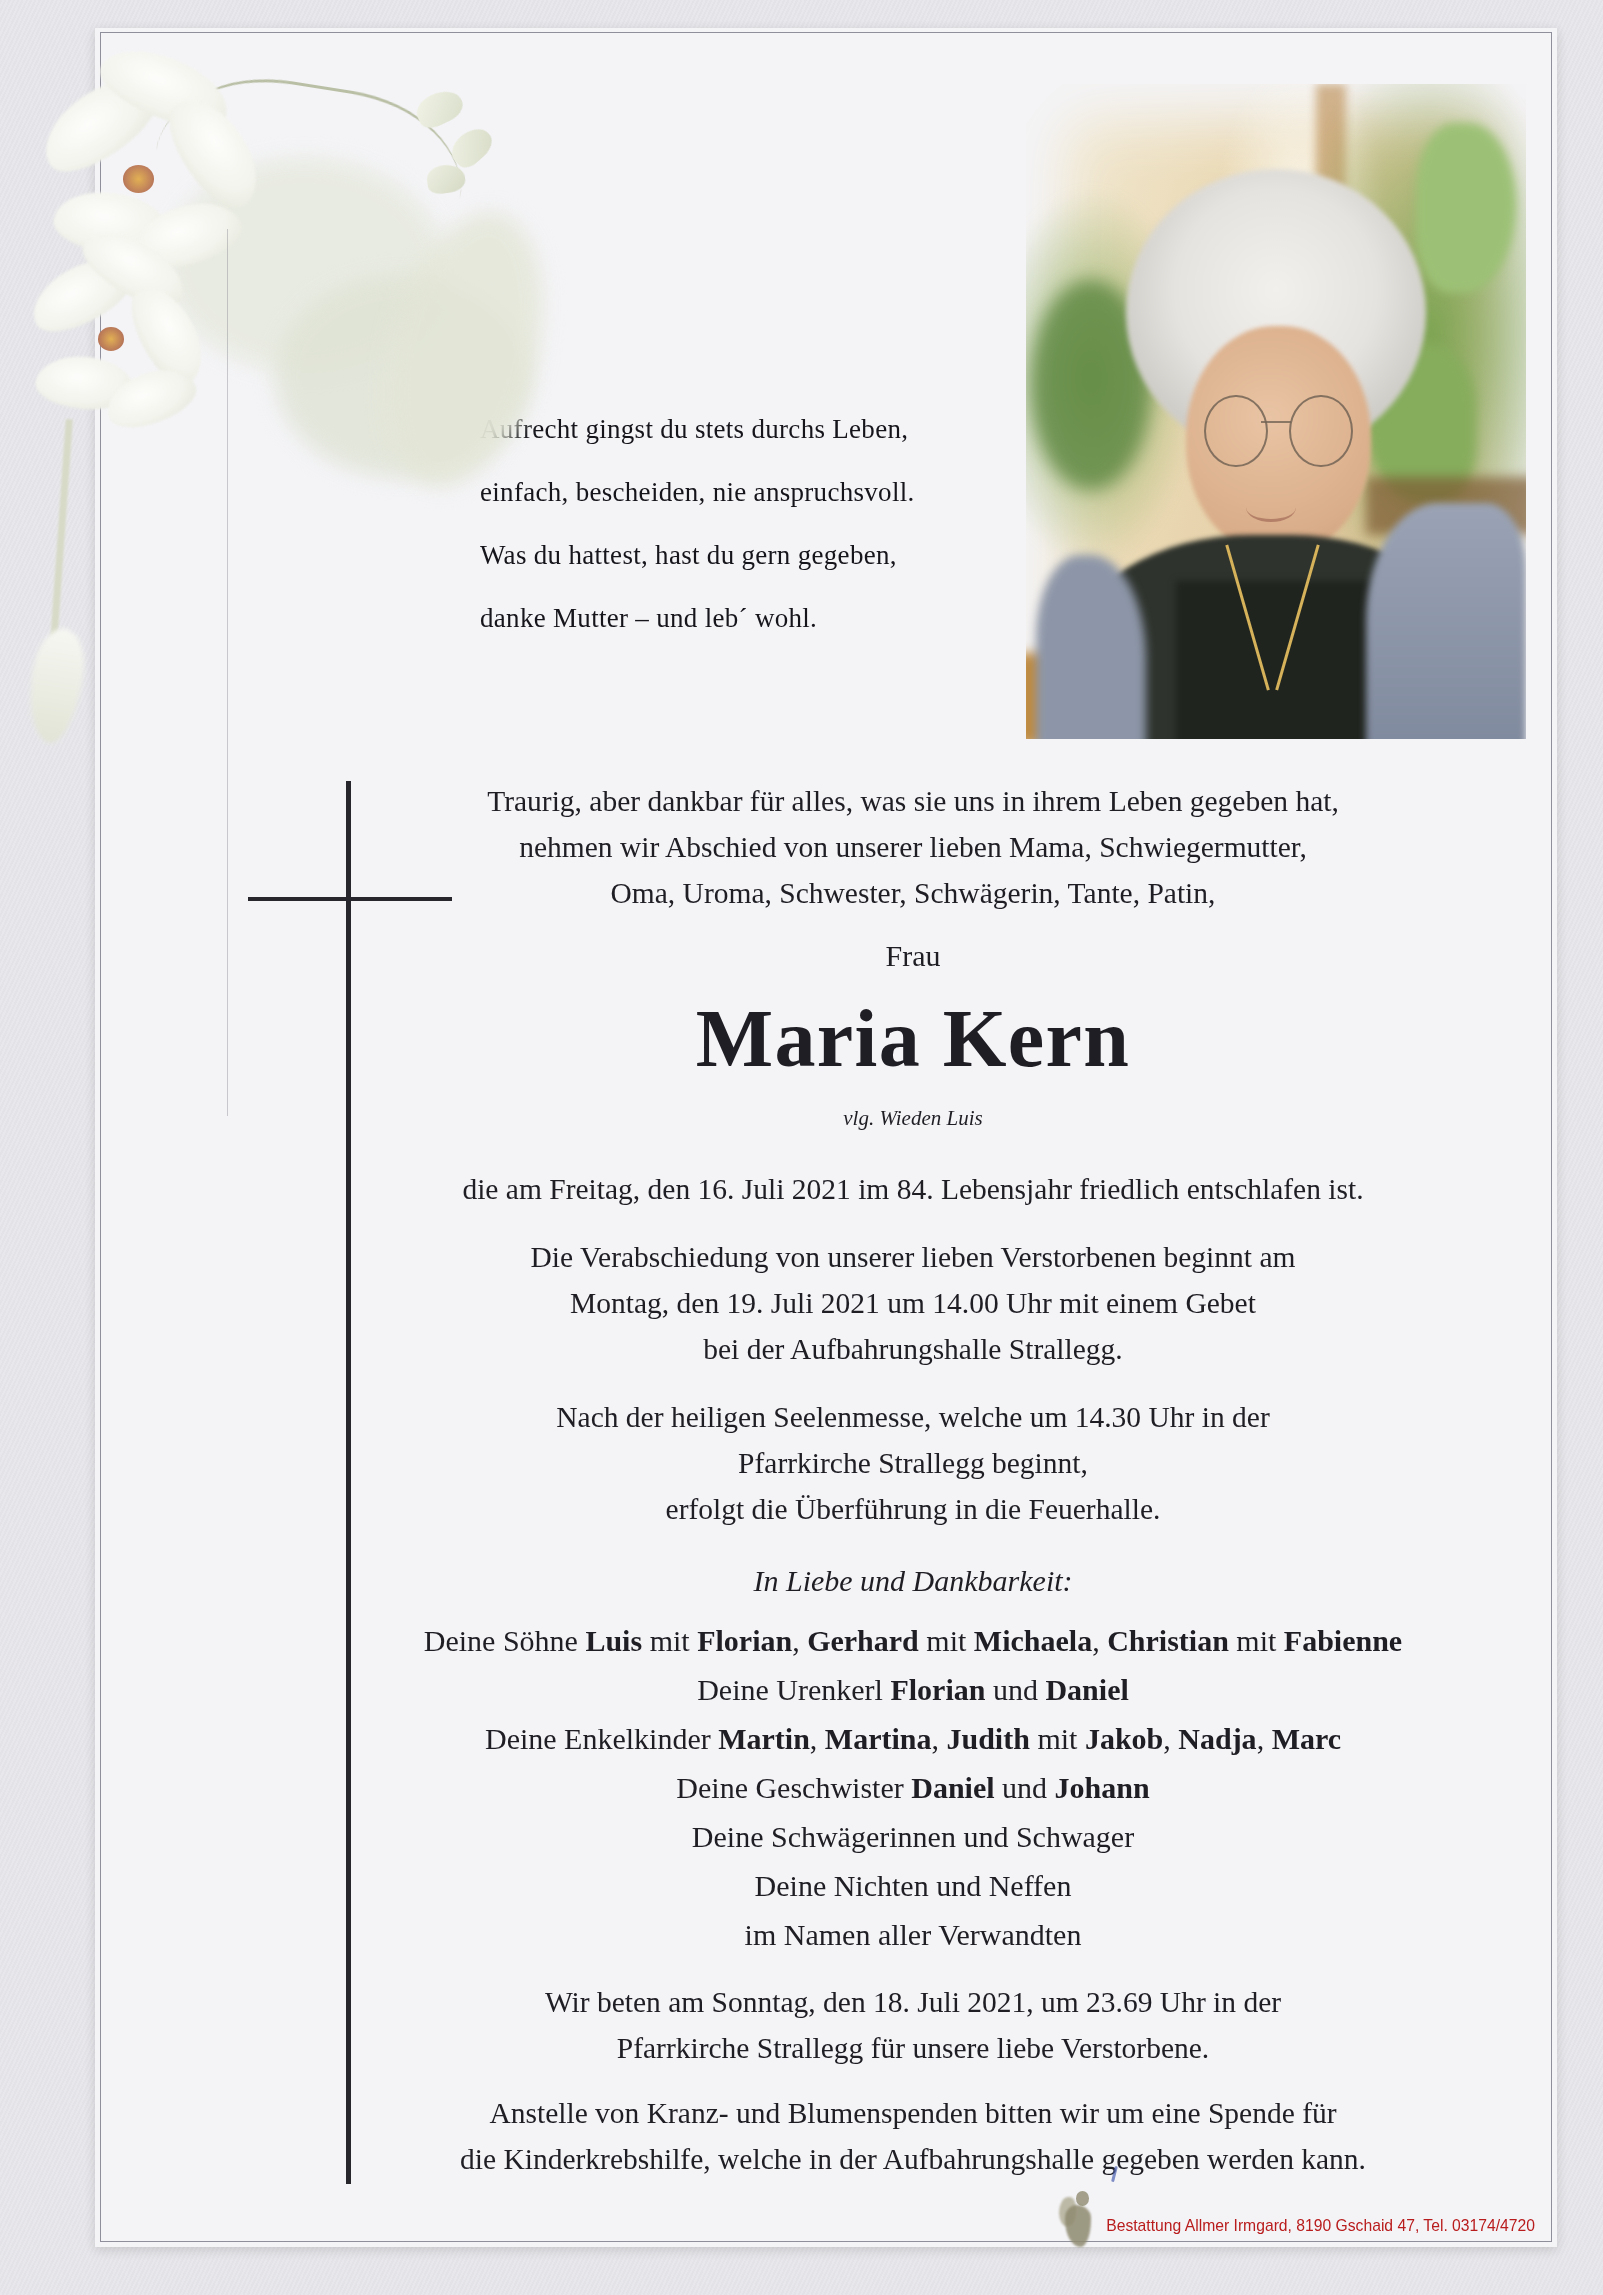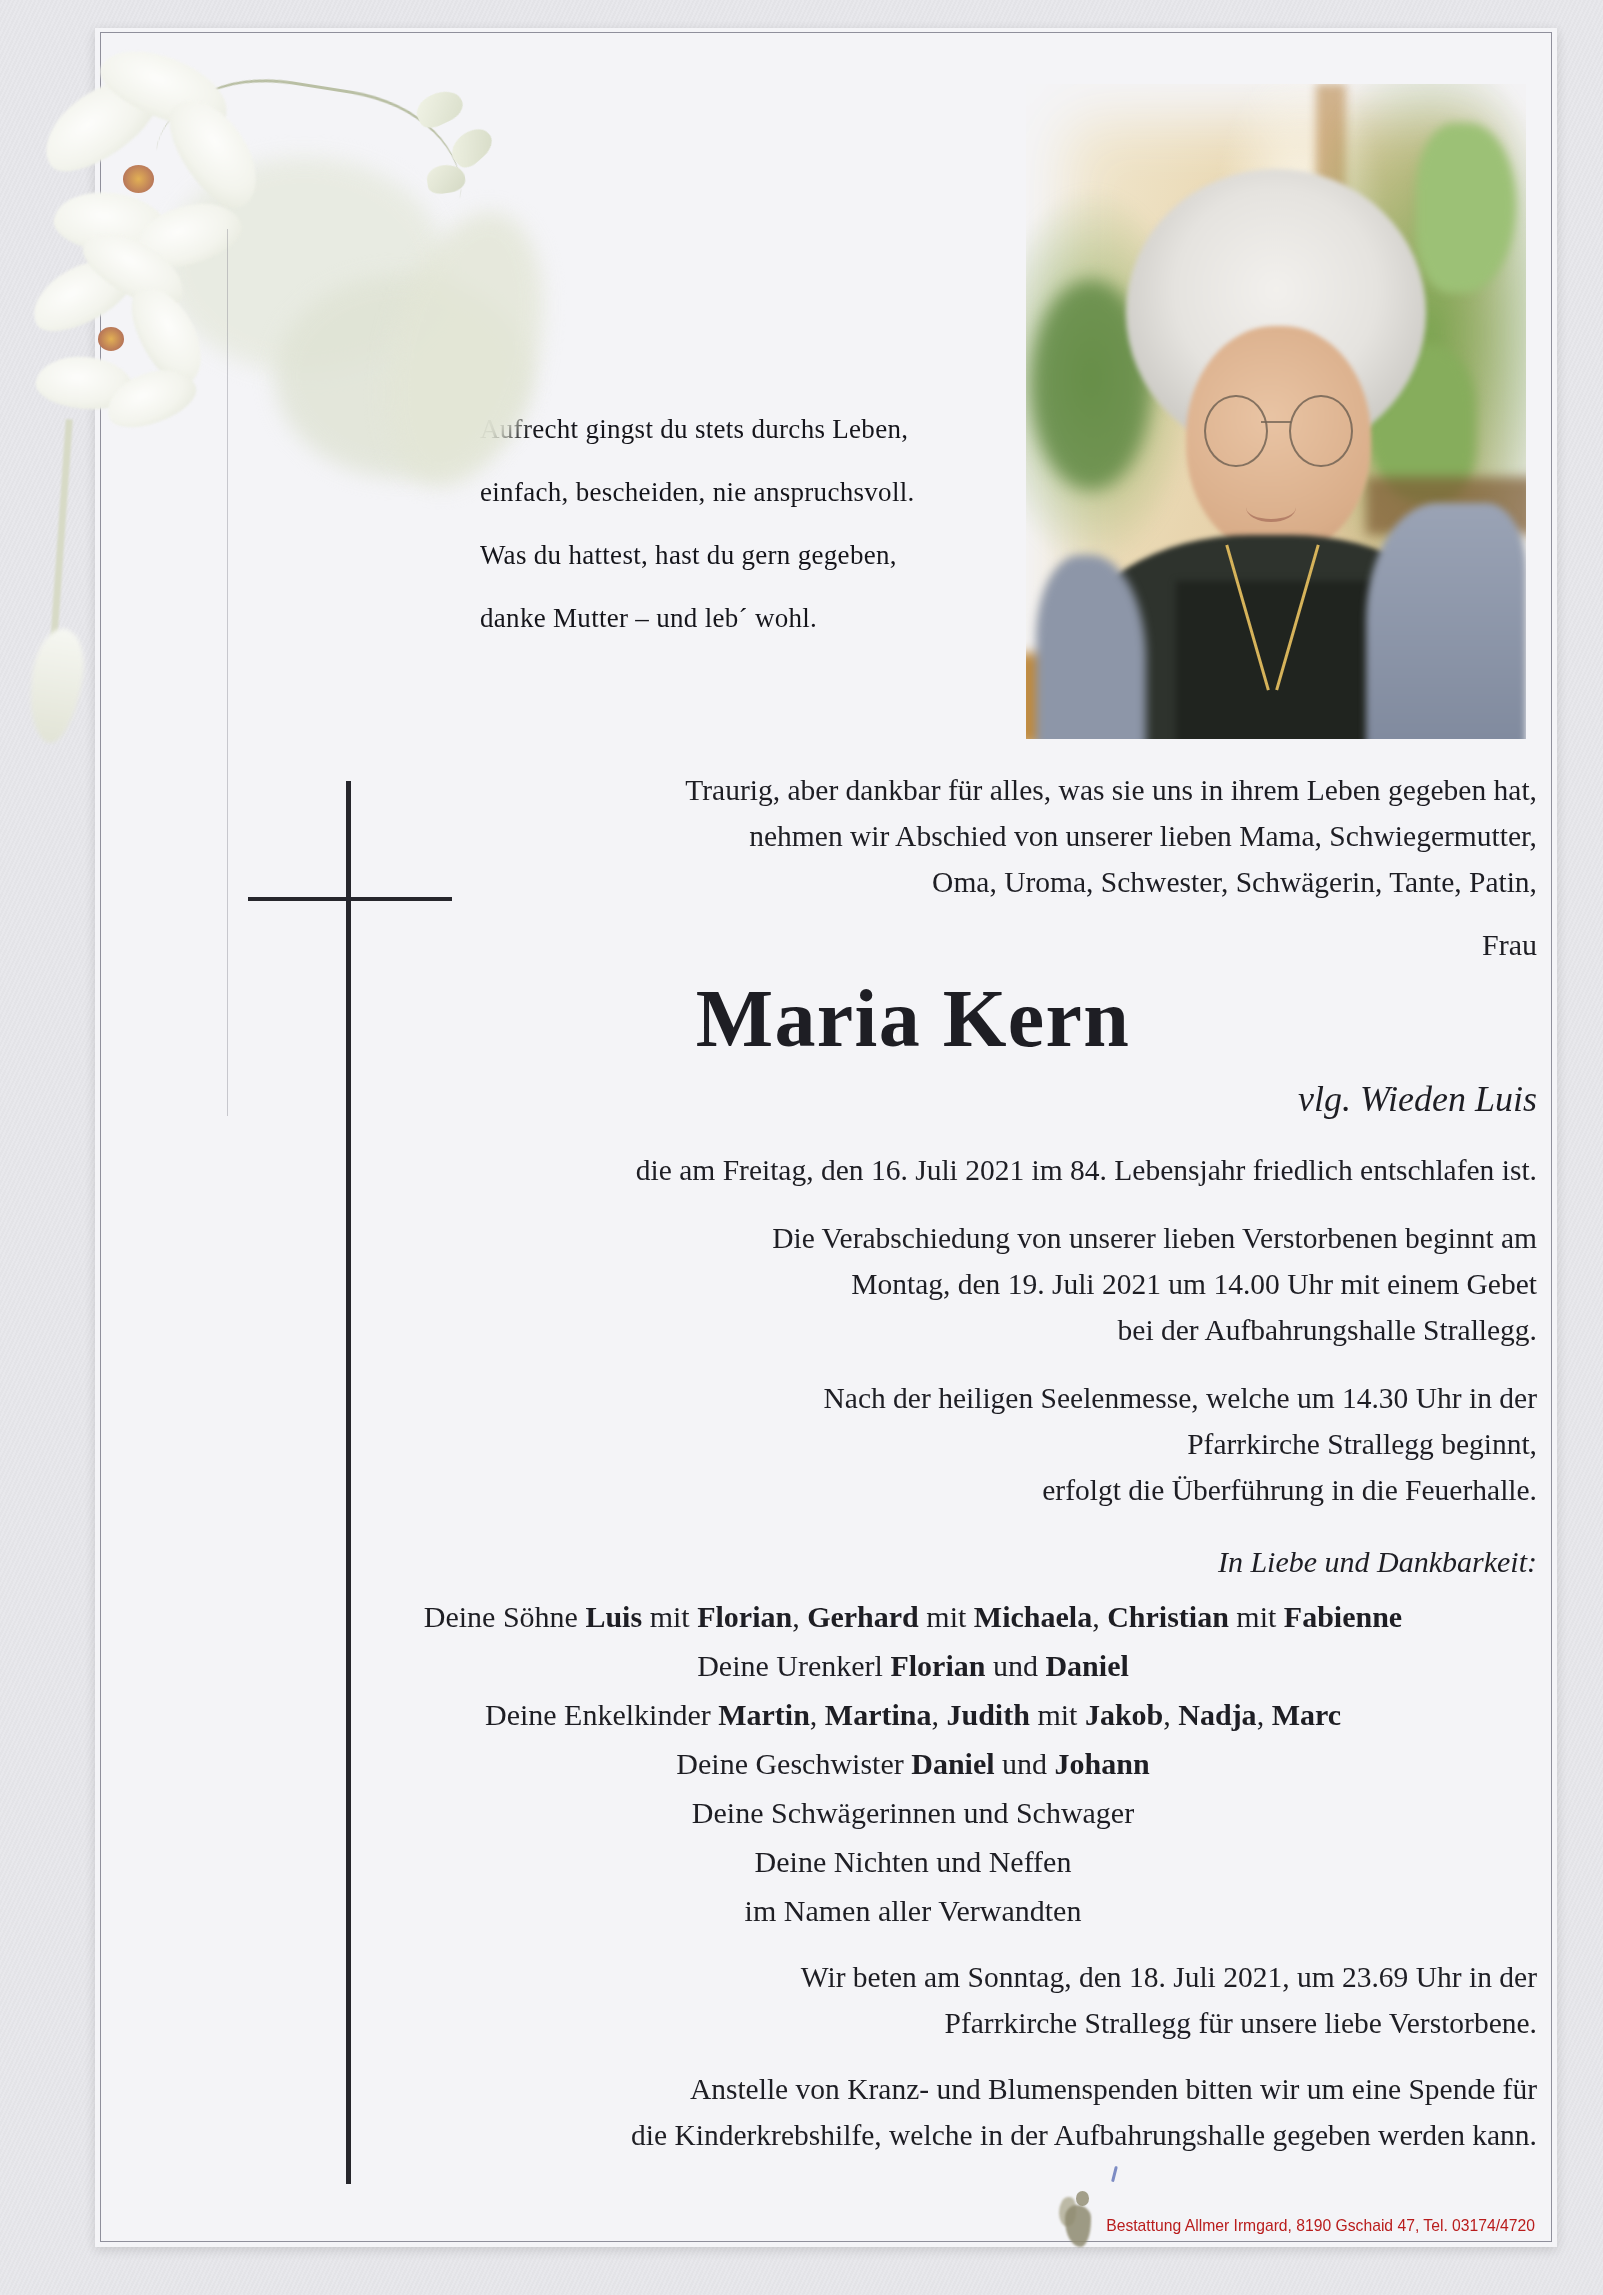--- a/index.html
+++ b/index.html
@@ -14,25 +14,25 @@
         border:1.3px solid #8f8f9b;pointer-events:none;}
   
   .cross-v{position:absolute;left:251px;top:753px;width:4.6px;height:1403px;background:#26262c;}
   .cross-h{position:absolute;left:153px;top:869px;width:204px;height:4.6px;background:#26262c;}
   
   .poem{position:absolute;left:385px;top:370px;width:550px;
         font-size:27px;line-height:63px;white-space:pre-line;
         color:#15151b;letter-spacing:0.3px;}
   
   .column{position:absolute;left:193px;top:738px;width:1250px;text-align:center;}
-  .column p{margin:1px;text-align:right;}
+  .column p{margin:12px;}
   .intro{font-size:29.5px;line-height:46px;white-space:pre-line;}
   .frau{margin-top:17px !important;font-size:30px;line-height:46px;}
   .name{margin:3.9px 0 0 0;font-size:82px;line-height:1.18;font-weight:700;letter-spacing:1.3px;}
-  .vulgo{margin-top:7.9px !important;font-style:italic;font-size:36px;line-height:46px;}
+  .vulgo{margin-top:7.9px !important;font-style:italic;font-size:21px;line-height:46px;}
   .death{margin-top:25px !important;font-size:29.5px;line-height:46px;}
   .para{font-size:29.5px;line-height:46px;white-space:pre-line;}
   .p-farewell{margin-top:22px !important;}
   .p-mass{margin-top:22px !important;}
   .closing{margin-top:26px !important;font-size:30px;line-height:46px;font-style:italic;}
   .family{margin-top:6.5px;font-size:30px;line-height:49px;}
   .family .bold{font-weight:700;}
   .p-prayer{margin-top:19.6px !important;}
   .p-donation{margin-top:19.6px !important;}
   

